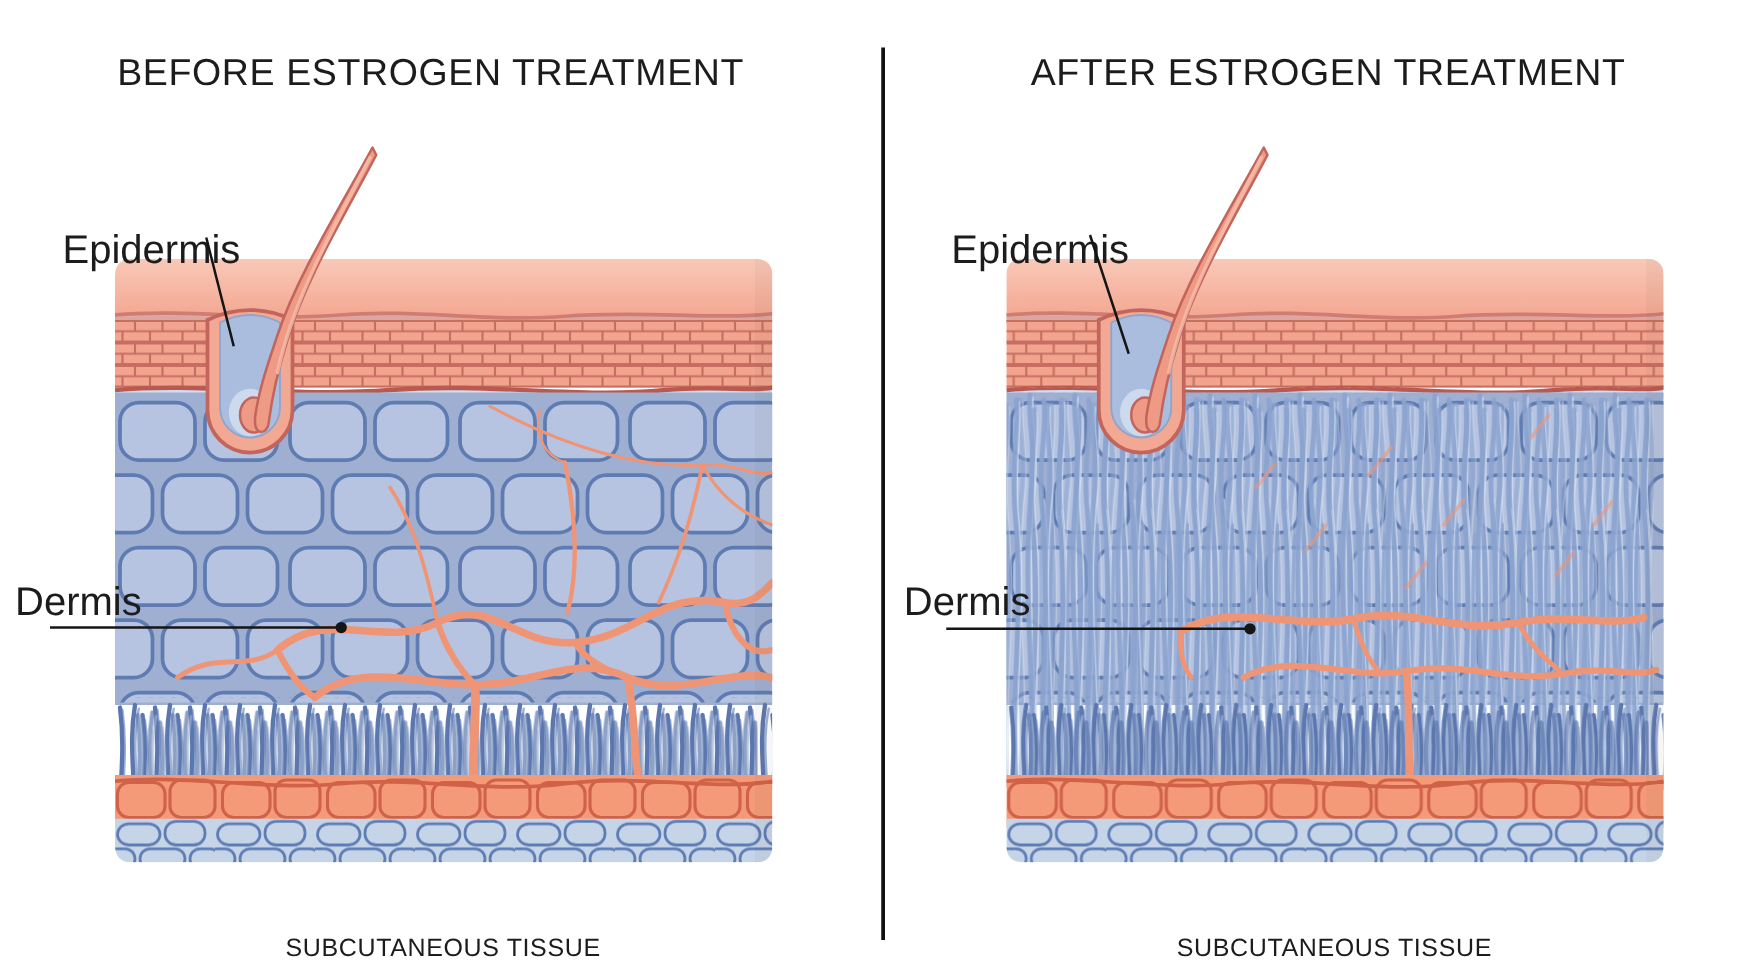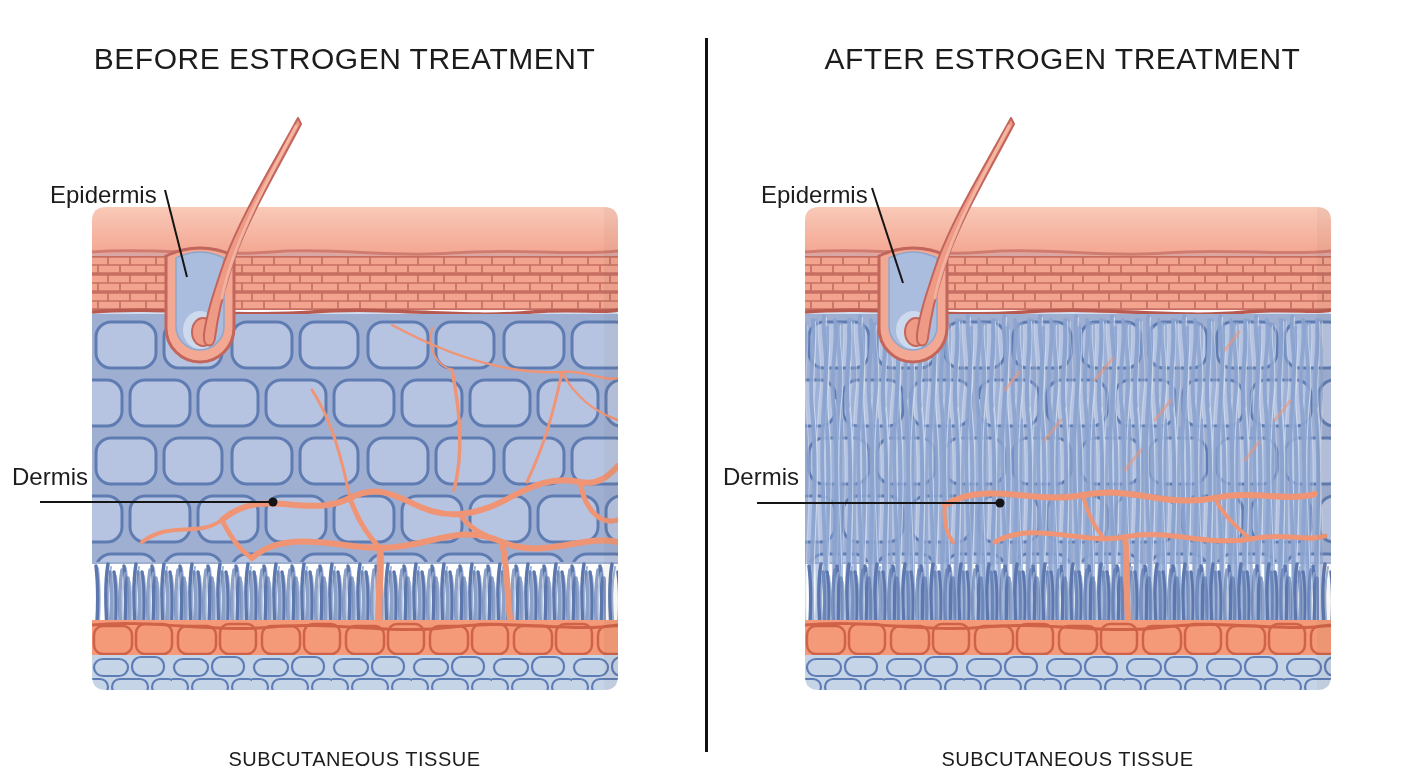--- a/index.html
+++ b/index.html
@@ -12,21 +12,21 @@
   .panel-title{
     position:absolute;top:42px;width:545px;margin:0;
     font-size:30px;font-weight:500;letter-spacing:.5px;text-align:center;
     color:var(--text,#1c1c1c);white-space:nowrap;
   }
   .title-left{left:72px;}
   .title-right{left:790px;text-align:center;}
   .skin-svg{position:absolute;width:545px;height:615px;top:90px;}
   .svg-left{left:82px;}
   .svg-right{left:795px;}
-  .anno{position:absolute;font-size:24px;color:var(--text,#1c1c1c);white-space:nowrap;}
+  .anno{position:absolute;font-size:32px;color:var(--text,#1c1c1c);white-space:nowrap;}
   .caption{
     position:absolute;top:748px;width:545px;text-align:center;
     font-size:20px;letter-spacing:.5px;color:var(--text,#1c1c1c);white-space:nowrap;
   }
   .caption-left{left:82px;}
   .caption-right{left:795px;}
   .divider{position:absolute;left:705px;top:38px;width:3px;height:714px;background:var(--divider,#111);}
   .overlay{position:absolute;left:0;top:0;pointer-events:none;}
 </style>
 </head>

